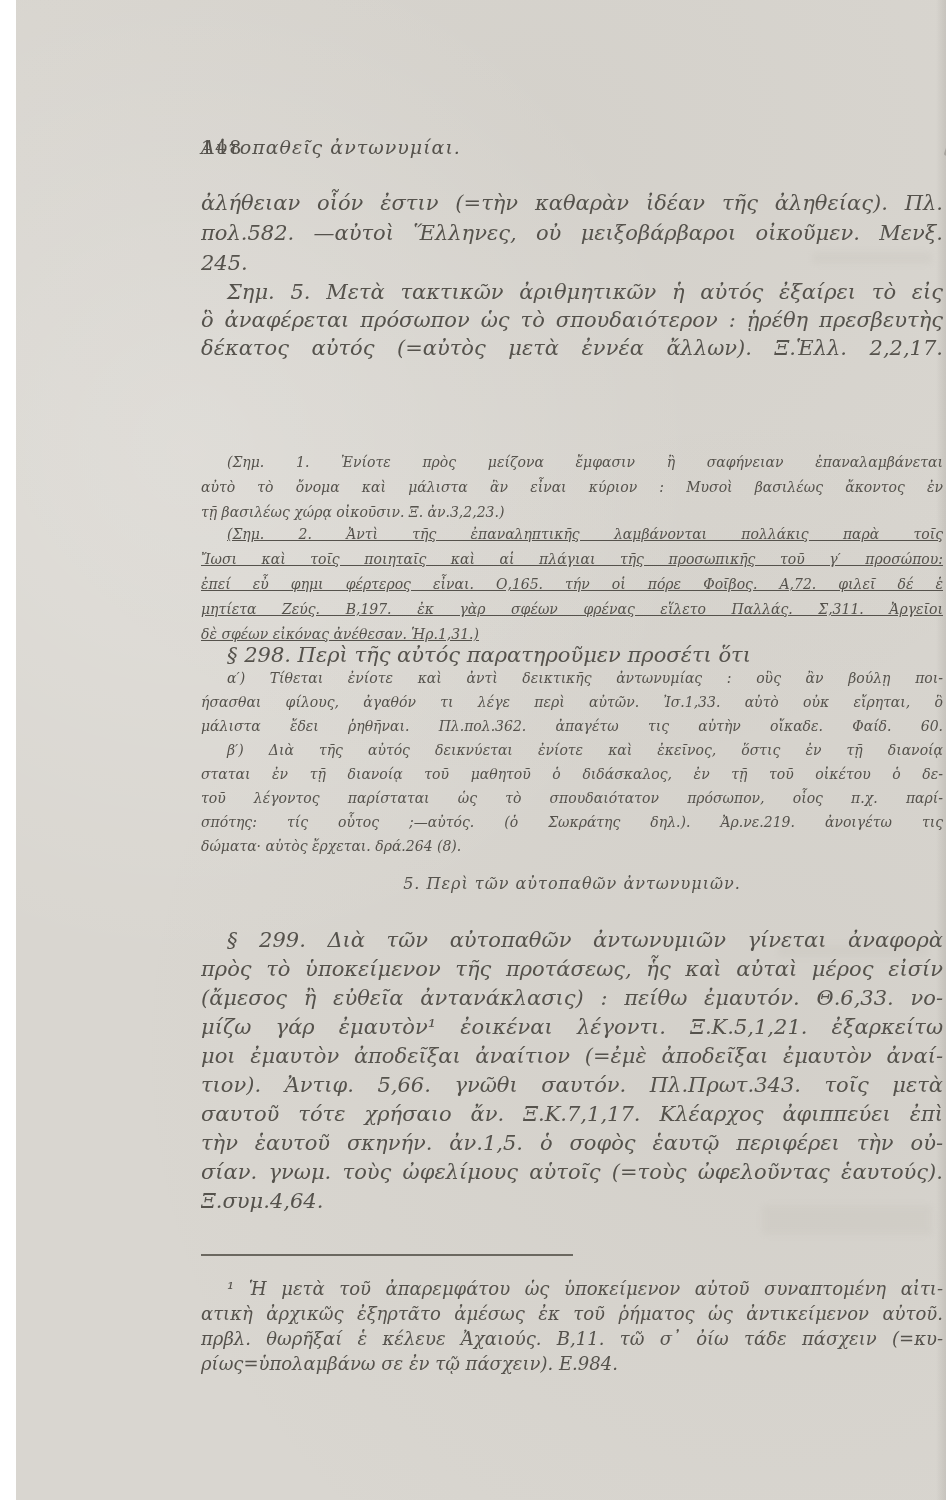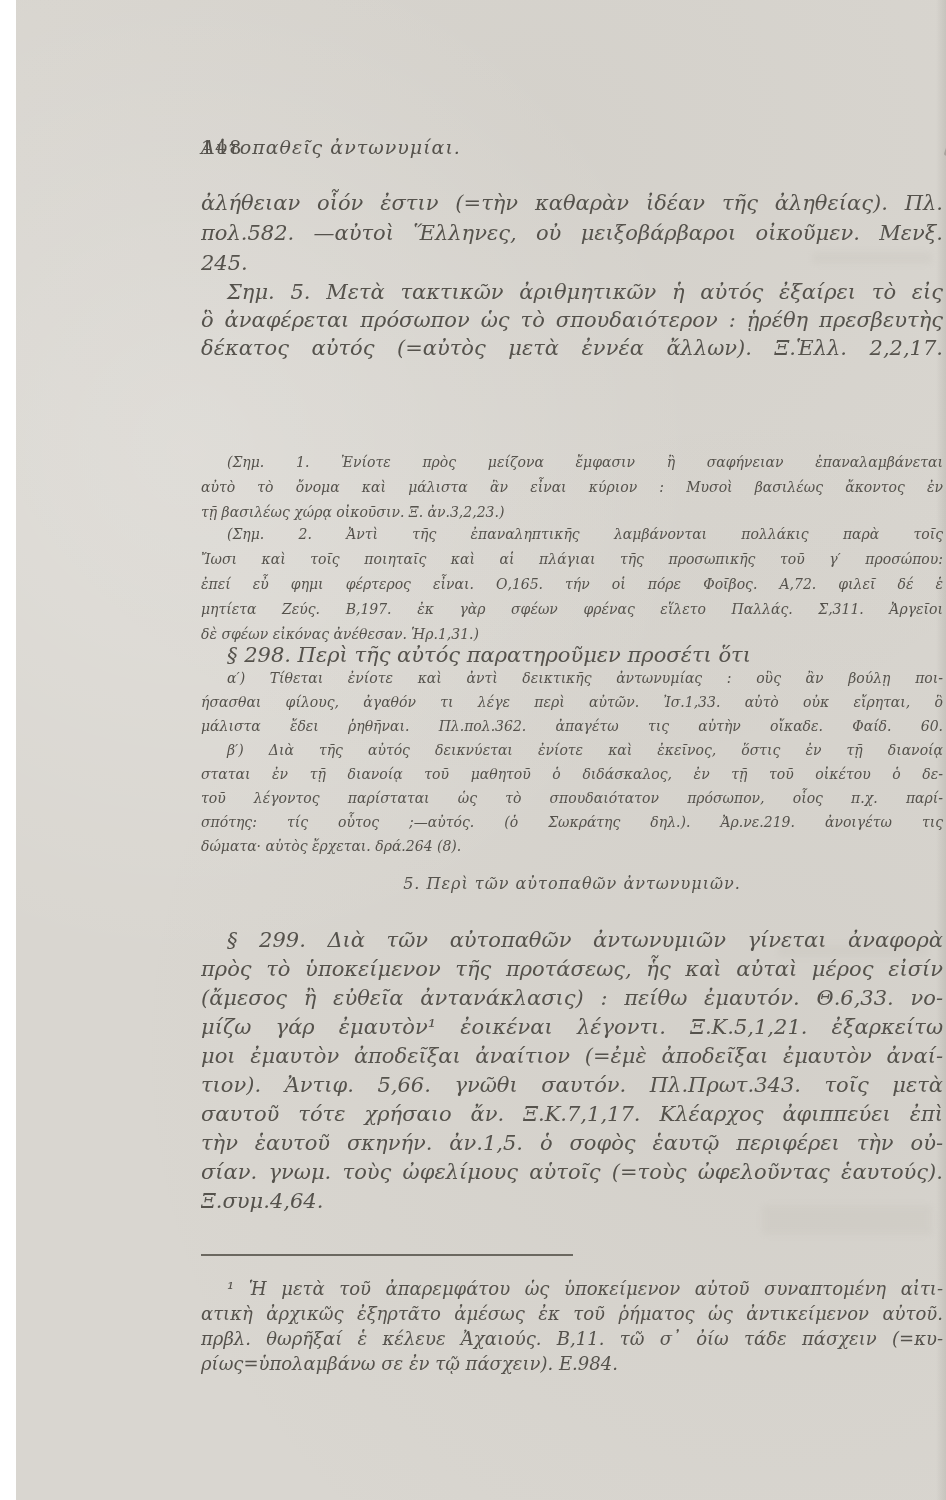--- a/index.html
+++ b/index.html
@@ -69,21 +69,21 @@
       <div class="line">δέκατος αὐτός (=αὐτὸς μετὰ ἐννέα ἄλλων). Ξ.Ἑλλ. 2,2,17.</div>
     </div>
 
 
   <div class="para note" style="top:450px;" data-indent="" data-short-last="">
       <div class="line">(Σημ. 1. Ἐνίοτε πρὸς μείζονα ἔμφασιν ἢ σαφήνειαν ἐπαναλαμβάνεται</div>
       <div class="line">αὐτὸ τὸ ὄνομα καὶ μάλιστα ἂν εἶναι κύριον : Μυσοὶ βασιλέως ἄκοντος ἐν</div>
       <div class="line">τῇ βασιλέως χώρᾳ οἰκοῦσιν. Ξ. ἀν.3,2,23.)</div>
     </div>
 
-  <div class="para note" style="top:522px;" data-indent="" data-short-last="">
+  <div class="para note" style="top:522px;text-decoration:underline;" data-indent="" data-short-last="">
       <div class="line">(Σημ. 2. Ἀντὶ τῆς ἐπαναληπτικῆς λαμβάνονται πολλάκις παρὰ τοῖς</div>
       <div class="line">Ἴωσι καὶ τοῖς ποιηταῖς καὶ αἱ πλάγιαι τῆς προσωπικῆς τοῦ γ′ προσώπου:</div>
       <div class="line">ἐπεί εὖ φημι φέρτερος εἶναι. Ο,165. τήν οἱ πόρε Φοῖβος. Α,72. φιλεῖ δέ ἑ</div>
       <div class="line">μητίετα Ζεύς. Β,197. ἐκ γὰρ σφέων φρένας εἵλετο Παλλάς. Σ,311. Ἀργεῖοι</div>
       <div class="line">δὲ σφέων εἰκόνας ἀνέθεσαν. Ἡρ.1,31.)</div>
     </div>
 
   <div class="para body" style="top:640px;" data-indent="" data-short-last="">
       <div class="line">§ 298. Περὶ τῆς αὐτός παρατηροῦμεν προσέτι ὅτι</div>
     </div>

